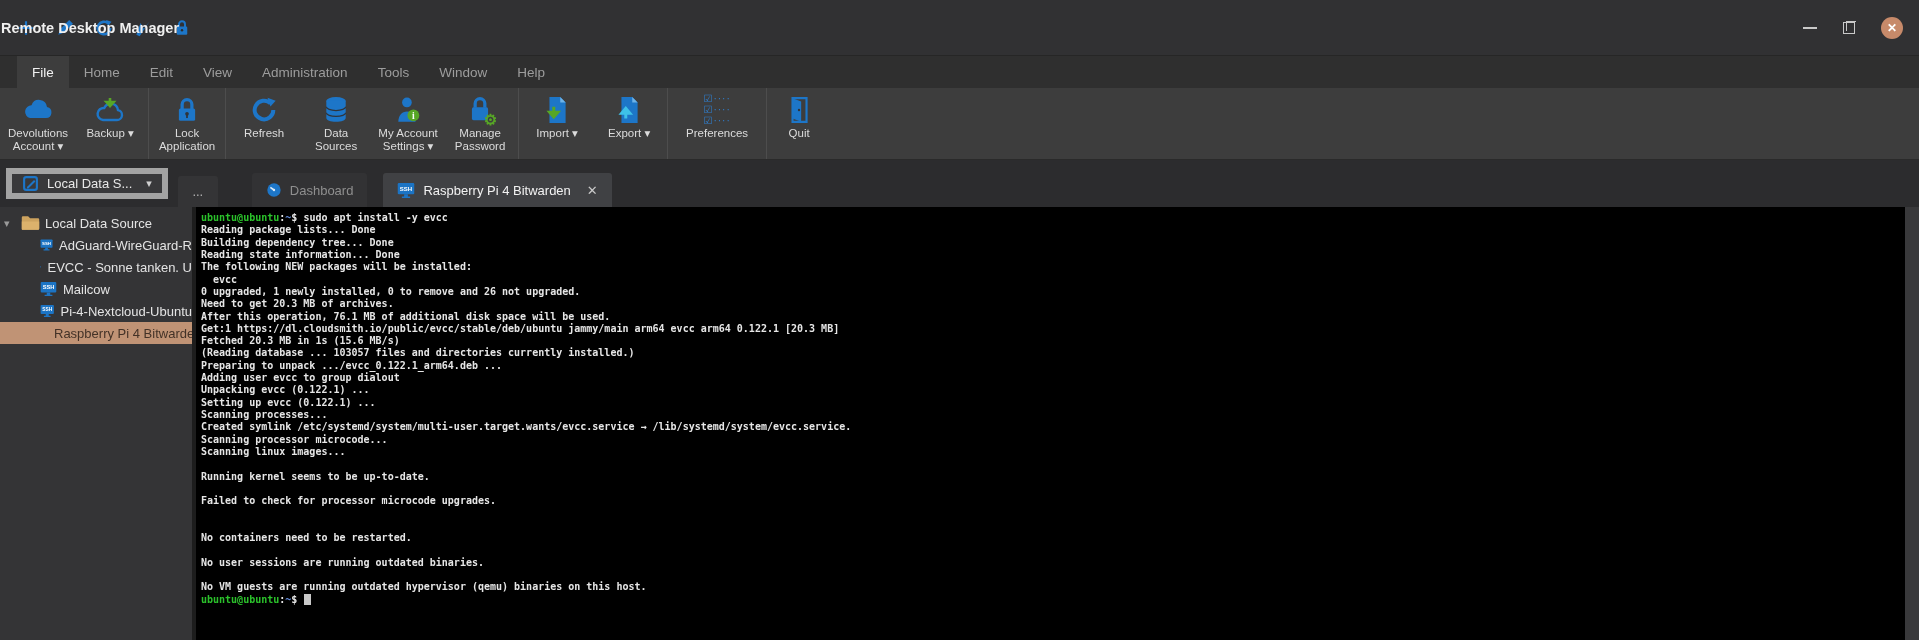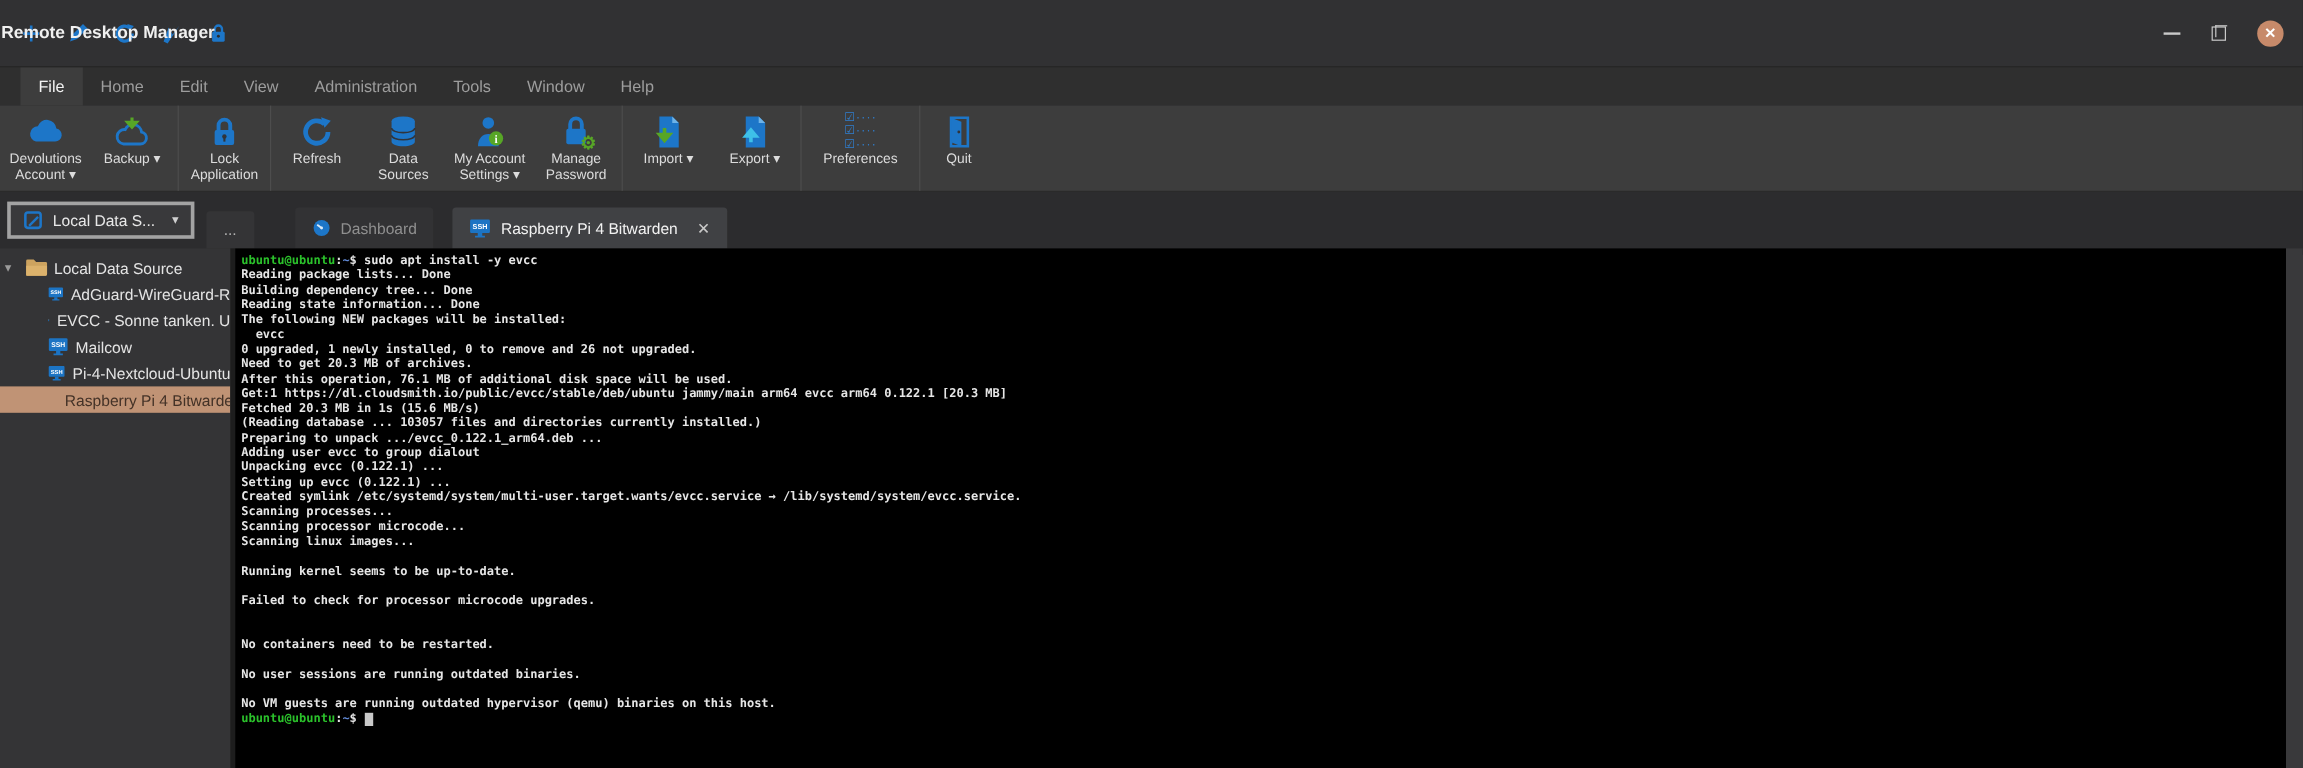--- a/index.html
+++ b/index.html
@@ -31,21 +31,21 @@
   .ribbon-group { display:flex; align-items:stretch; border-right:1px solid #4d4d4d; padding:0 2px; }
   .ribbon-item { display:flex; flex-direction:column; align-items:center; padding-top:5px; min-width:72px; }
   .ribbon-item .icon-box { height:34px; display:flex; align-items:center; justify-content:center; position:relative; }
   .ribbon-label { font-size:11.5px; line-height:13px; color:#dcdcdc; text-align:center; white-space:nowrap; padding:0 6px; }
 
   .overlay-badge { position:absolute; font-weight:bold; }
 
   
   .tabstrip { height:47px; background:#2c2c2e; display:flex; align-items:flex-end; padding:0 0 0 6px; }
   .ds-selector { height:31px; margin-bottom:8px; display:flex; align-items:center; gap:8px;
-                 border:3px solid #a3a3a3; background:#39393b; padding:0 10px; min-width:130px; }
+                 border:6px solid #a3a3a3; background:#39393b; padding:0 10px; min-width:130px; }
   .ds-selector .lbl { color:#e8e8e8; font-size:13px; white-space:nowrap; }
   .ds-caret { color:#d0d0d0; font-size:11px; margin-left:6px; }
   .mini-tab { height:31px; width:40px; margin-left:10px; background:#343436; border-top-left-radius:3px;
               border-top-right-radius:3px; display:flex; align-items:center; justify-content:center;
               color:#b3b3b3; font-size:13px; margin-bottom:0; align-self:flex-end; }
   .doc-tab { height:34px; display:flex; align-items:center; gap:8px; padding:0 14px;
              font-size:13px; border-top-left-radius:3px; border-top-right-radius:3px; }
   .doc-tab.inactive { color:#8f8f8f; background:#323234; margin-left:34px; }
   .doc-tab.active { color:#f2f2f2; background:#404144; margin-left:16px; }
   .tab-close { color:#c9c9c9; font-size:13px; margin-left:8px; }
@@ -358,22 +358,22 @@
       <div class="term-line">0 upgraded, 1 newly installed, 0 to remove and 26 not upgraded.</div>
       <div class="term-line">Need to get 20.3 MB of archives.</div>
       <div class="term-line">After this operation, 76.1 MB of additional disk space will be used.</div>
       <div class="term-line">Get:1 https://dl.cloudsmith.io/public/evcc/stable/deb/ubuntu jammy/main arm64 evcc arm64 0.122.1 [20.3 MB]</div>
       <div class="term-line">Fetched 20.3 MB in 1s (15.6 MB/s)</div>
       <div class="term-line">(Reading database ... 103057 files and directories currently installed.)</div>
       <div class="term-line">Preparing to unpack .../evcc_0.122.1_arm64.deb ...</div>
       <div class="term-line">Adding user evcc to group dialout</div>
       <div class="term-line">Unpacking evcc (0.122.1) ...</div>
       <div class="term-line">Setting up evcc (0.122.1) ...</div>
+      <div class="term-line">Scanning processes...</div>
       <div class="term-line">Created symlink /etc/systemd/system/multi-user.target.wants/evcc.service → /lib/systemd/system/evcc.service.</div>
-      <div class="term-line">Scanning processes...</div>
       <div class="term-line">Scanning processor microcode...</div>
       <div class="term-line">Scanning linux images...</div>
       <div class="term-line">&nbsp;</div>
       <div class="term-line">Running kernel seems to be up-to-date.</div>
       <div class="term-line">&nbsp;</div>
       <div class="term-line">Failed to check for processor microcode upgrades.</div>
       <div class="term-line">&nbsp;</div>
       <div class="term-line">&nbsp;</div>
       <div class="term-line">No containers need to be restarted.</div>
       <div class="term-line">&nbsp;</div>

